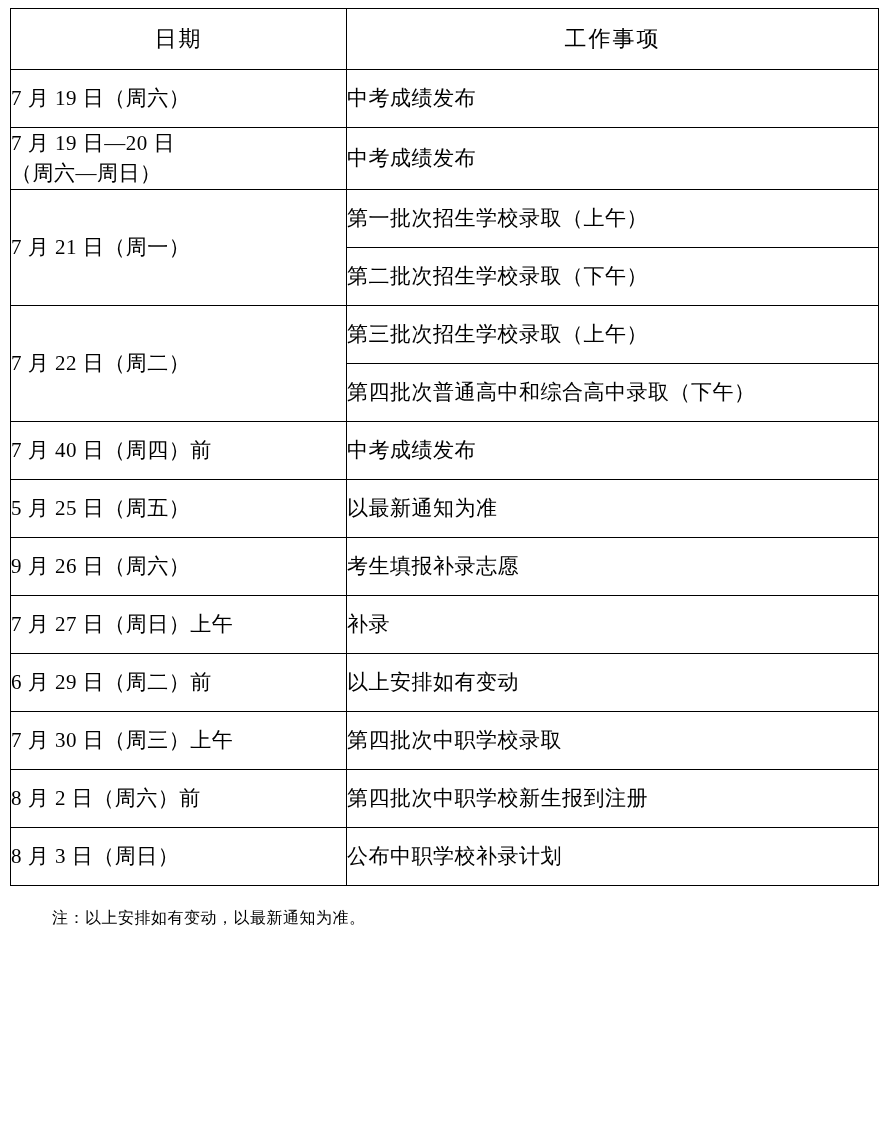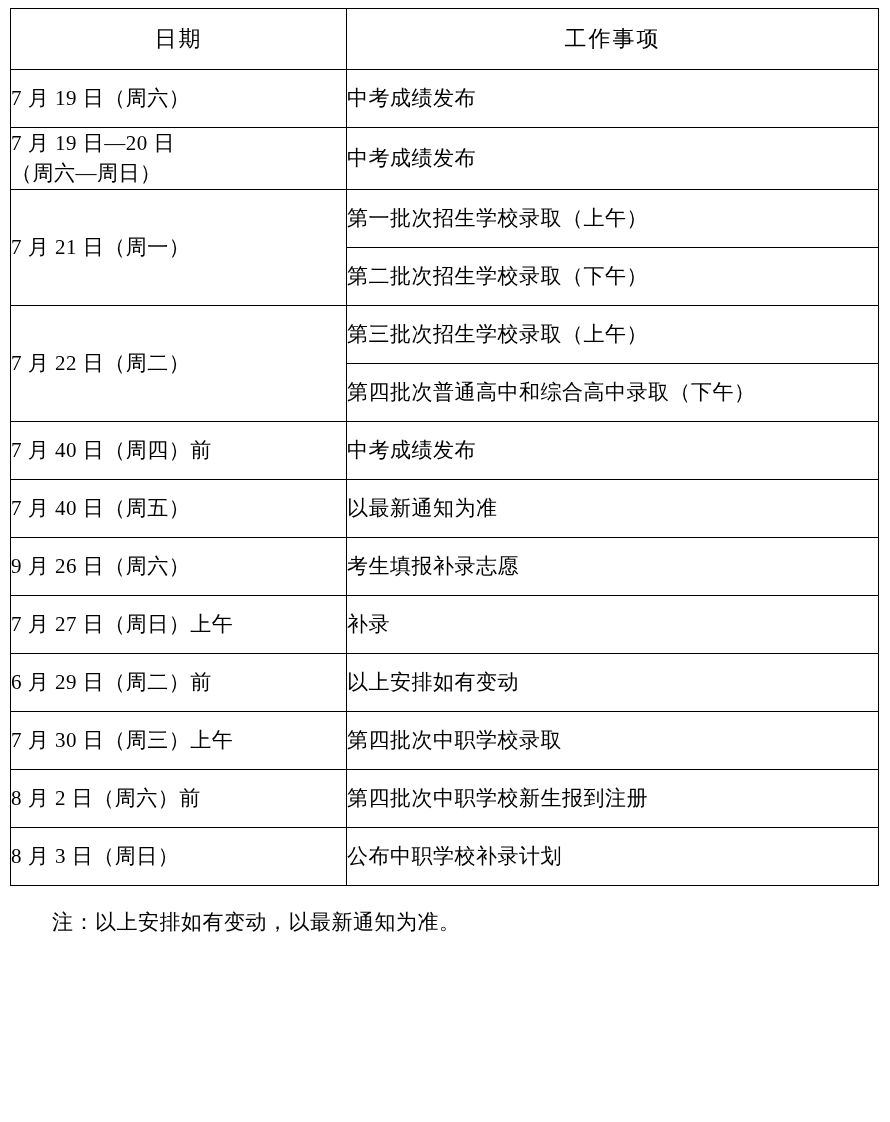--- a/index.html
+++ b/index.html
@@ -53,21 +53,21 @@
     text-align: left;
     font-size: 21px;
     line-height: 1.45;
     padding: 10px 6px 10px 14px;
     letter-spacing: 0.5px;
   }
   .row-h-1 { height: 58px; }
   .row-h-2 { height: 58px; }
   .note {
     margin-top: 22px;
-    font-size: 21px;
+    font-size: 16px;
     letter-spacing: 0.5px;
     padding-left: 42px;
   }
 </style>
 </head>
 <body>
 
 <div class="page">
 
   <table class="schedule">
@@ -102,21 +102,21 @@
           <td class="item-cell">第三批次招生学校录取（上午）</td>
         </tr>
         <tr class="row-h-2">
           <td class="item-cell">第四批次普通高中和综合高中录取（下午）</td>
         </tr>
         <tr class="row-h-1">
           <td class="date-cell">7 月 40 日（周四）前</td>
           <td class="item-cell">中考成绩发布</td>
         </tr>
         <tr class="row-h-1">
-          <td class="date-cell">7 月 40 日（周五）</td>
+          <td class="date-cell">5 月 25 日（周五）</td>
           <td class="item-cell">以最新通知为准</td>
         </tr>
         <tr class="row-h-1">
           <td class="date-cell">9 月 26 日（周六）</td>
           <td class="item-cell">考生填报补录志愿</td>
         </tr>
         <tr class="row-h-1">
           <td class="date-cell">7 月 27 日（周日）上午</td>
           <td class="item-cell">补录</td>
         </tr>

